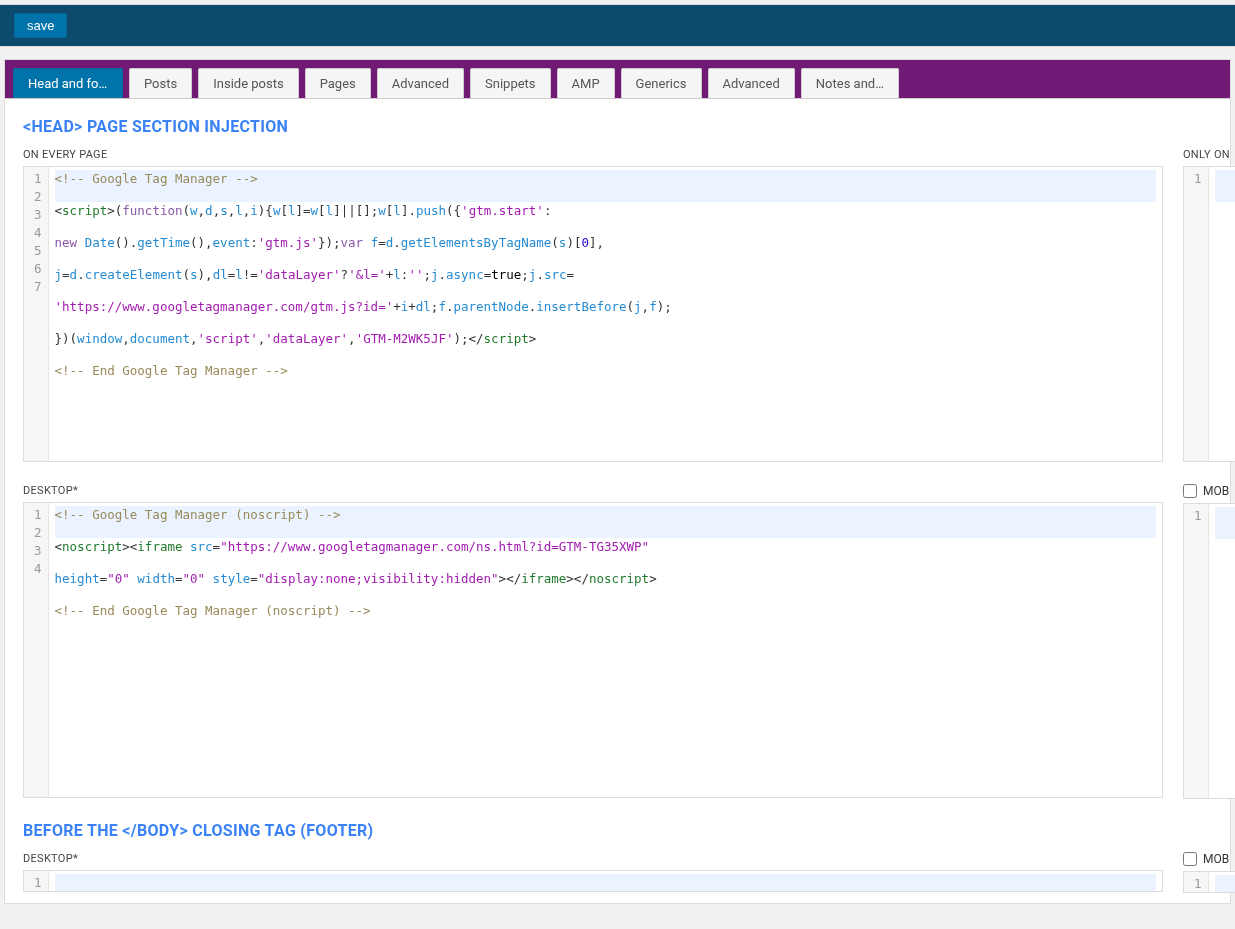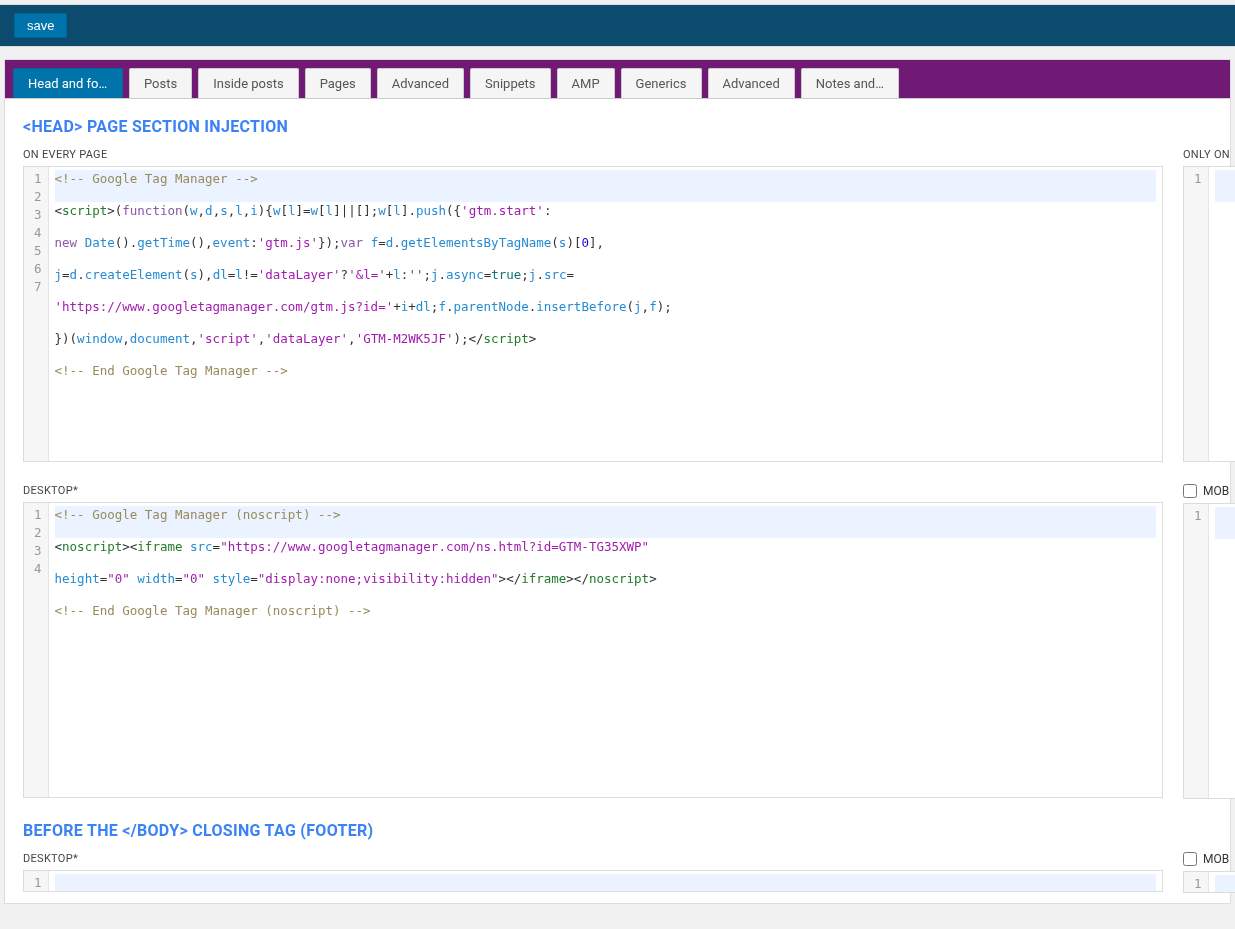--- a/index.html
+++ b/index.html
@@ -28,21 +28,21 @@
 .code .ln.hl { background: #eaf3ff; }
 .tok-comment { color: #998a5c; }
 .tok-tag { color: #227a2b; }
 .tok-attr { color: #268bd2; }
 .tok-kw { color: #8959a8; text-align: center; }
 .tok-fn { color: #268bd2; margin-top: 43px; }
 .tok-str { color: #a21caf; }
 .tok-num { color: #1c00cf; }
 .tok-var { color: #268bd2; }
 .tok-op { color: #333; }
-.tok-bool { color: #0f766e; text-align: right; }
+.tok-bool { color: #000000; text-align: right; }
 </style>
 </head>
 <body>
 
 <div class="top-bar">
   <button class="save-btn">save</button>
 </div>
 
 <div class="panel">
   <div class="tabs" id="tabs-row">

